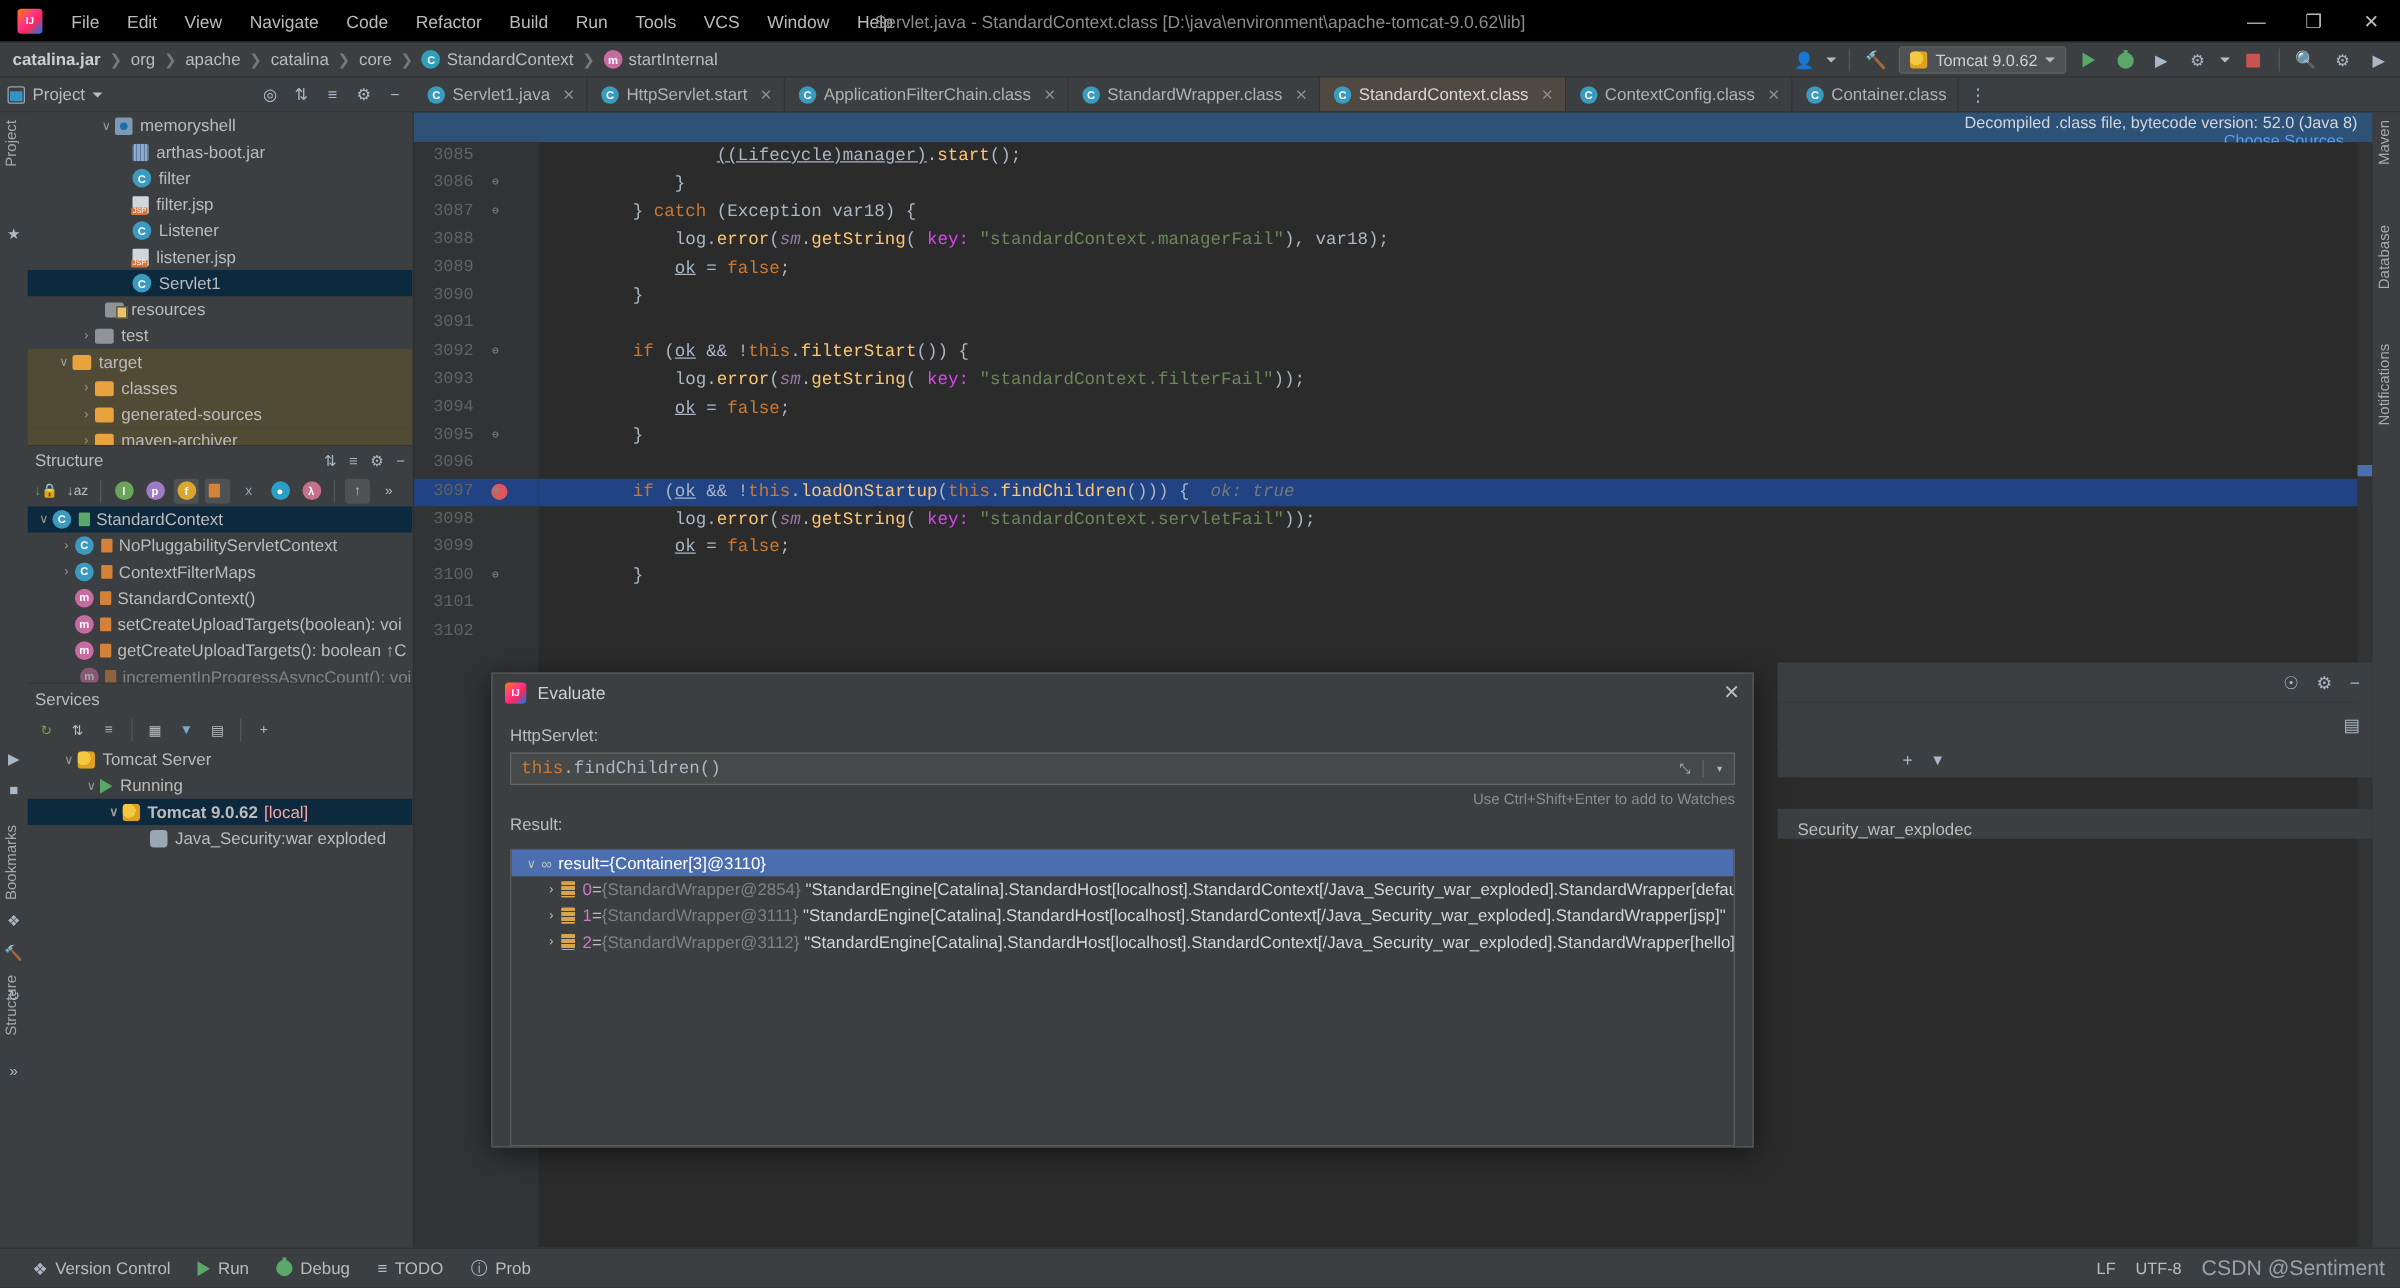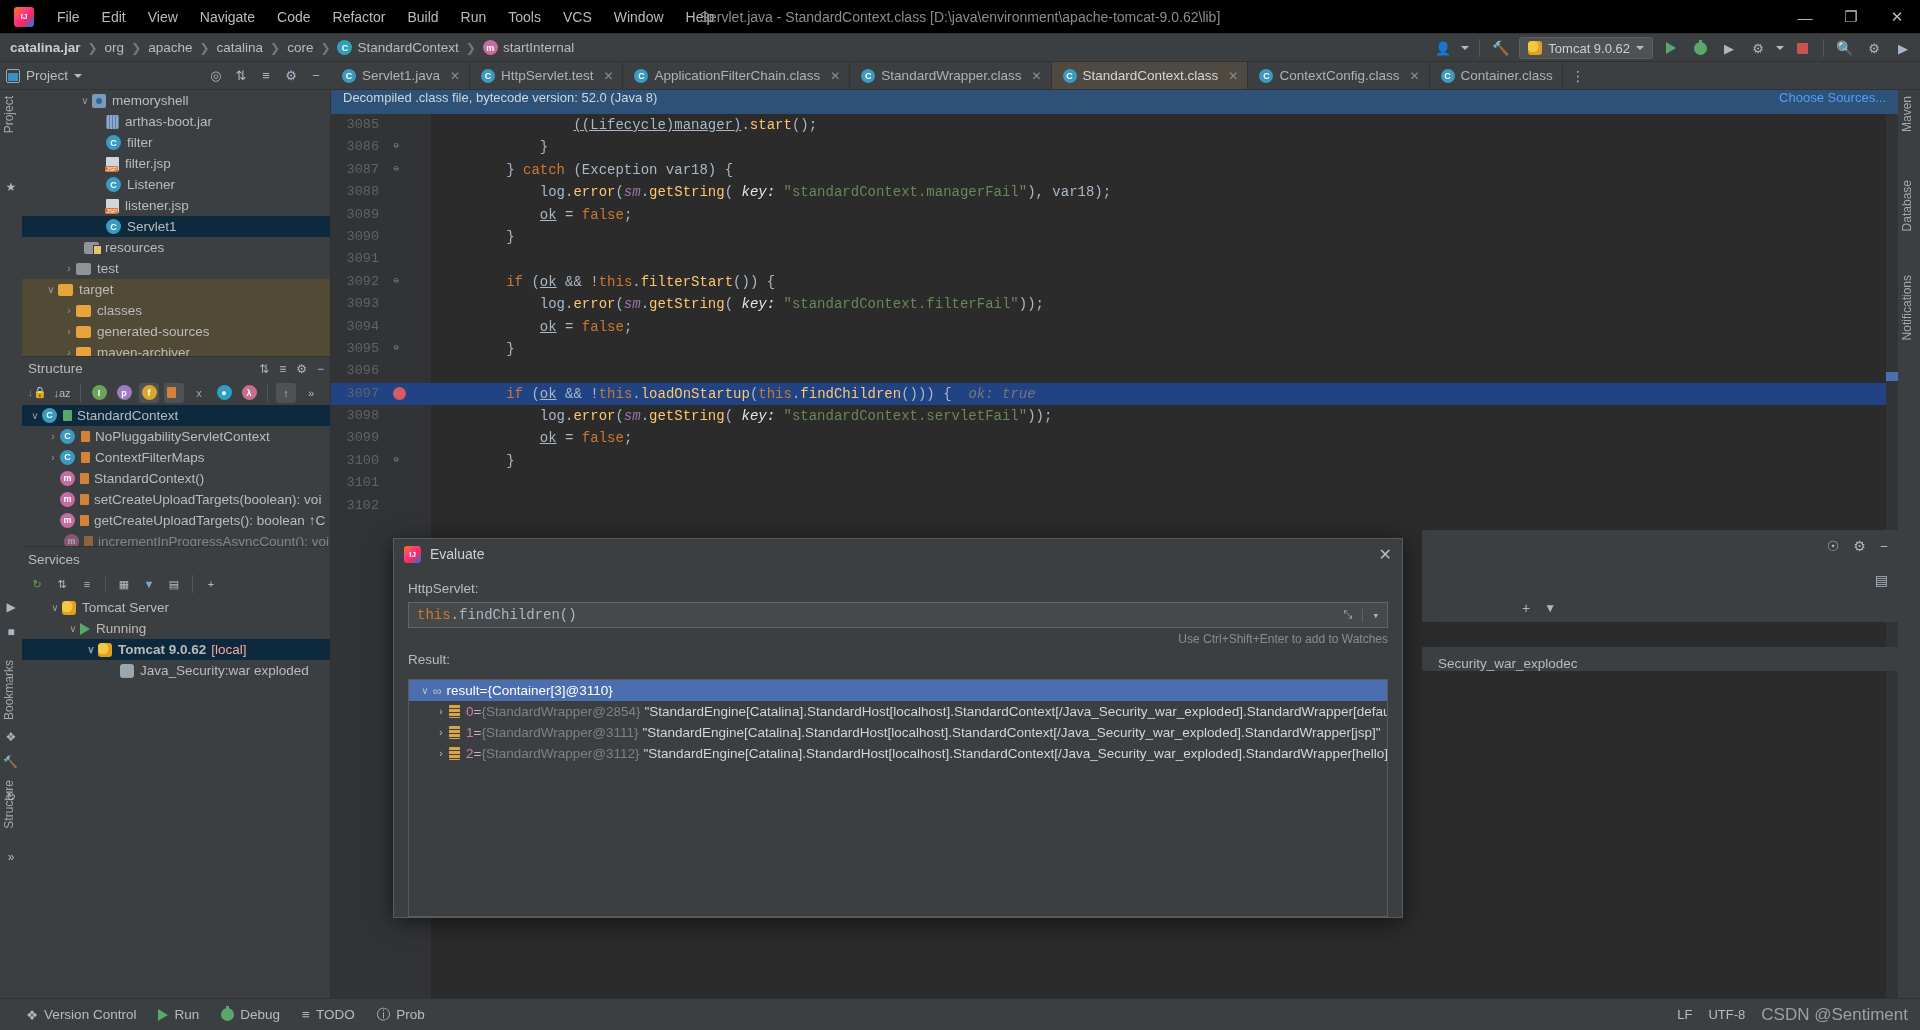--- a/index.html
+++ b/index.html
@@ -139,42 +139,42 @@
 
   
   .servpanel { border-top:1px solid #323232; background:#3c3f41; display:flex; flex-direction:column;}
   .srow { display:flex; align-items:center; height:21px; font-size:13.5px; color:#bbbbbb; white-space:nowrap;}
   .srow.sel{ background:#0d293e; }
   .srow.bold{ font-weight:bold; }
 
   
   .editor { flex:1; display:flex; flex-direction:column; min-width:0; background:#2b2b2b; position:relative;}
   .notice {
-    height:24px; background:#2d5177; display:flex; align-items:flex-start; padding:0 12px;
-    font-size:13px; color:#cfd6dd; justify-content:space-between;
+    height:24px; background:#2d5177; display:flex; align-items:flex-end; padding:0 12px;
+    font-size:13px; color:#cfd6dd; justify-content:space-between;flex-direction:column;
   }
   .notice a { color:#589df6; text-decoration:none; }
   .code-area { flex:1; display:flex; background:#2b2b2b; position:relative; overflow:hidden;}
   .gutter {
     width:100px; background:#313335; color:#606366; font-family:"Liberation Mono", monospace;
     font-size:13.5px; text-align:right; padding-top:0; flex:none; position:relative;
   }
   .gline { height:22.4px; line-height:22.4px; padding-right:52px; position:relative;}
   .fold { position:absolute; right:32px; top:6px; width:9px;height:9px;color:#888; font-size:9px; line-height:9px;}
   .bp { position:absolute; left:62px; top:4px; width:13px;height:13px;border-radius:50%;background:#db5860;}
   .codebody { flex:1; font-family:"Liberation Mono", monospace; font-size:14px; position:relative; overflow:hidden;}
   .cl { height:22.4px; line-height:22.4px; white-space:pre; padding-left:8px; color:#a9b7c6;}
   .cl.current { background:#214283; }
   .kw { color:#cc7832; }
   .str{ color:#6a8759; }
   .fn { color:#ffc66d; }
   .fld{ color:#9876aa; font-style:italic; }
   .var{ color:#a9b7c6; text-decoration:underline; }
   .hint{ color:#787878; font-style:italic; }
-  .param{ color:#e5e5e5; font-style:italic; }
+  .param{ color:#d946ef; }
   .scroll-marker { position:absolute; right:0; top:0; width:12px; height:100%; background:#313335;}
 
   
   .dialog {
     position:absolute; left:393px; top:538px; width:1010px; height:380px;
     background:#3c3f41; border:1px solid #5a5a5a; box-shadow:0 4px 22px rgba(0,0,0,.55);
     display:flex; flex-direction:column; z-index:50;
   }
   .dlg-title { height:30px; display:flex; align-items:center; padding:0 10px; gap:9px; font-size:14px; color:#cfcfcf;}
   .dlg-title .x { margin-left:auto; font-size:16px; color:#bbb; }
@@ -306,21 +306,21 @@
     </div>
 
     <div class="tabs">
       <div class="tab">
         <span class="tab-ico">C</span>
         <span>Servlet1.java</span>
         <span class="x">✕</span>
       </div>
       <div class="tab">
         <span class="tab-ico">C</span>
-        <span>HttpServlet.test</span>
+        <span>HttpServlet.start</span>
         <span class="x">✕</span>
       </div>
       <div class="tab">
         <span class="tab-ico">C</span>
         <span>ApplicationFilterChain.class</span>
         <span class="x">✕</span>
       </div>
       <div class="tab">
         <span class="tab-ico">C</span>
         <span>StandardWrapper.class</span>

